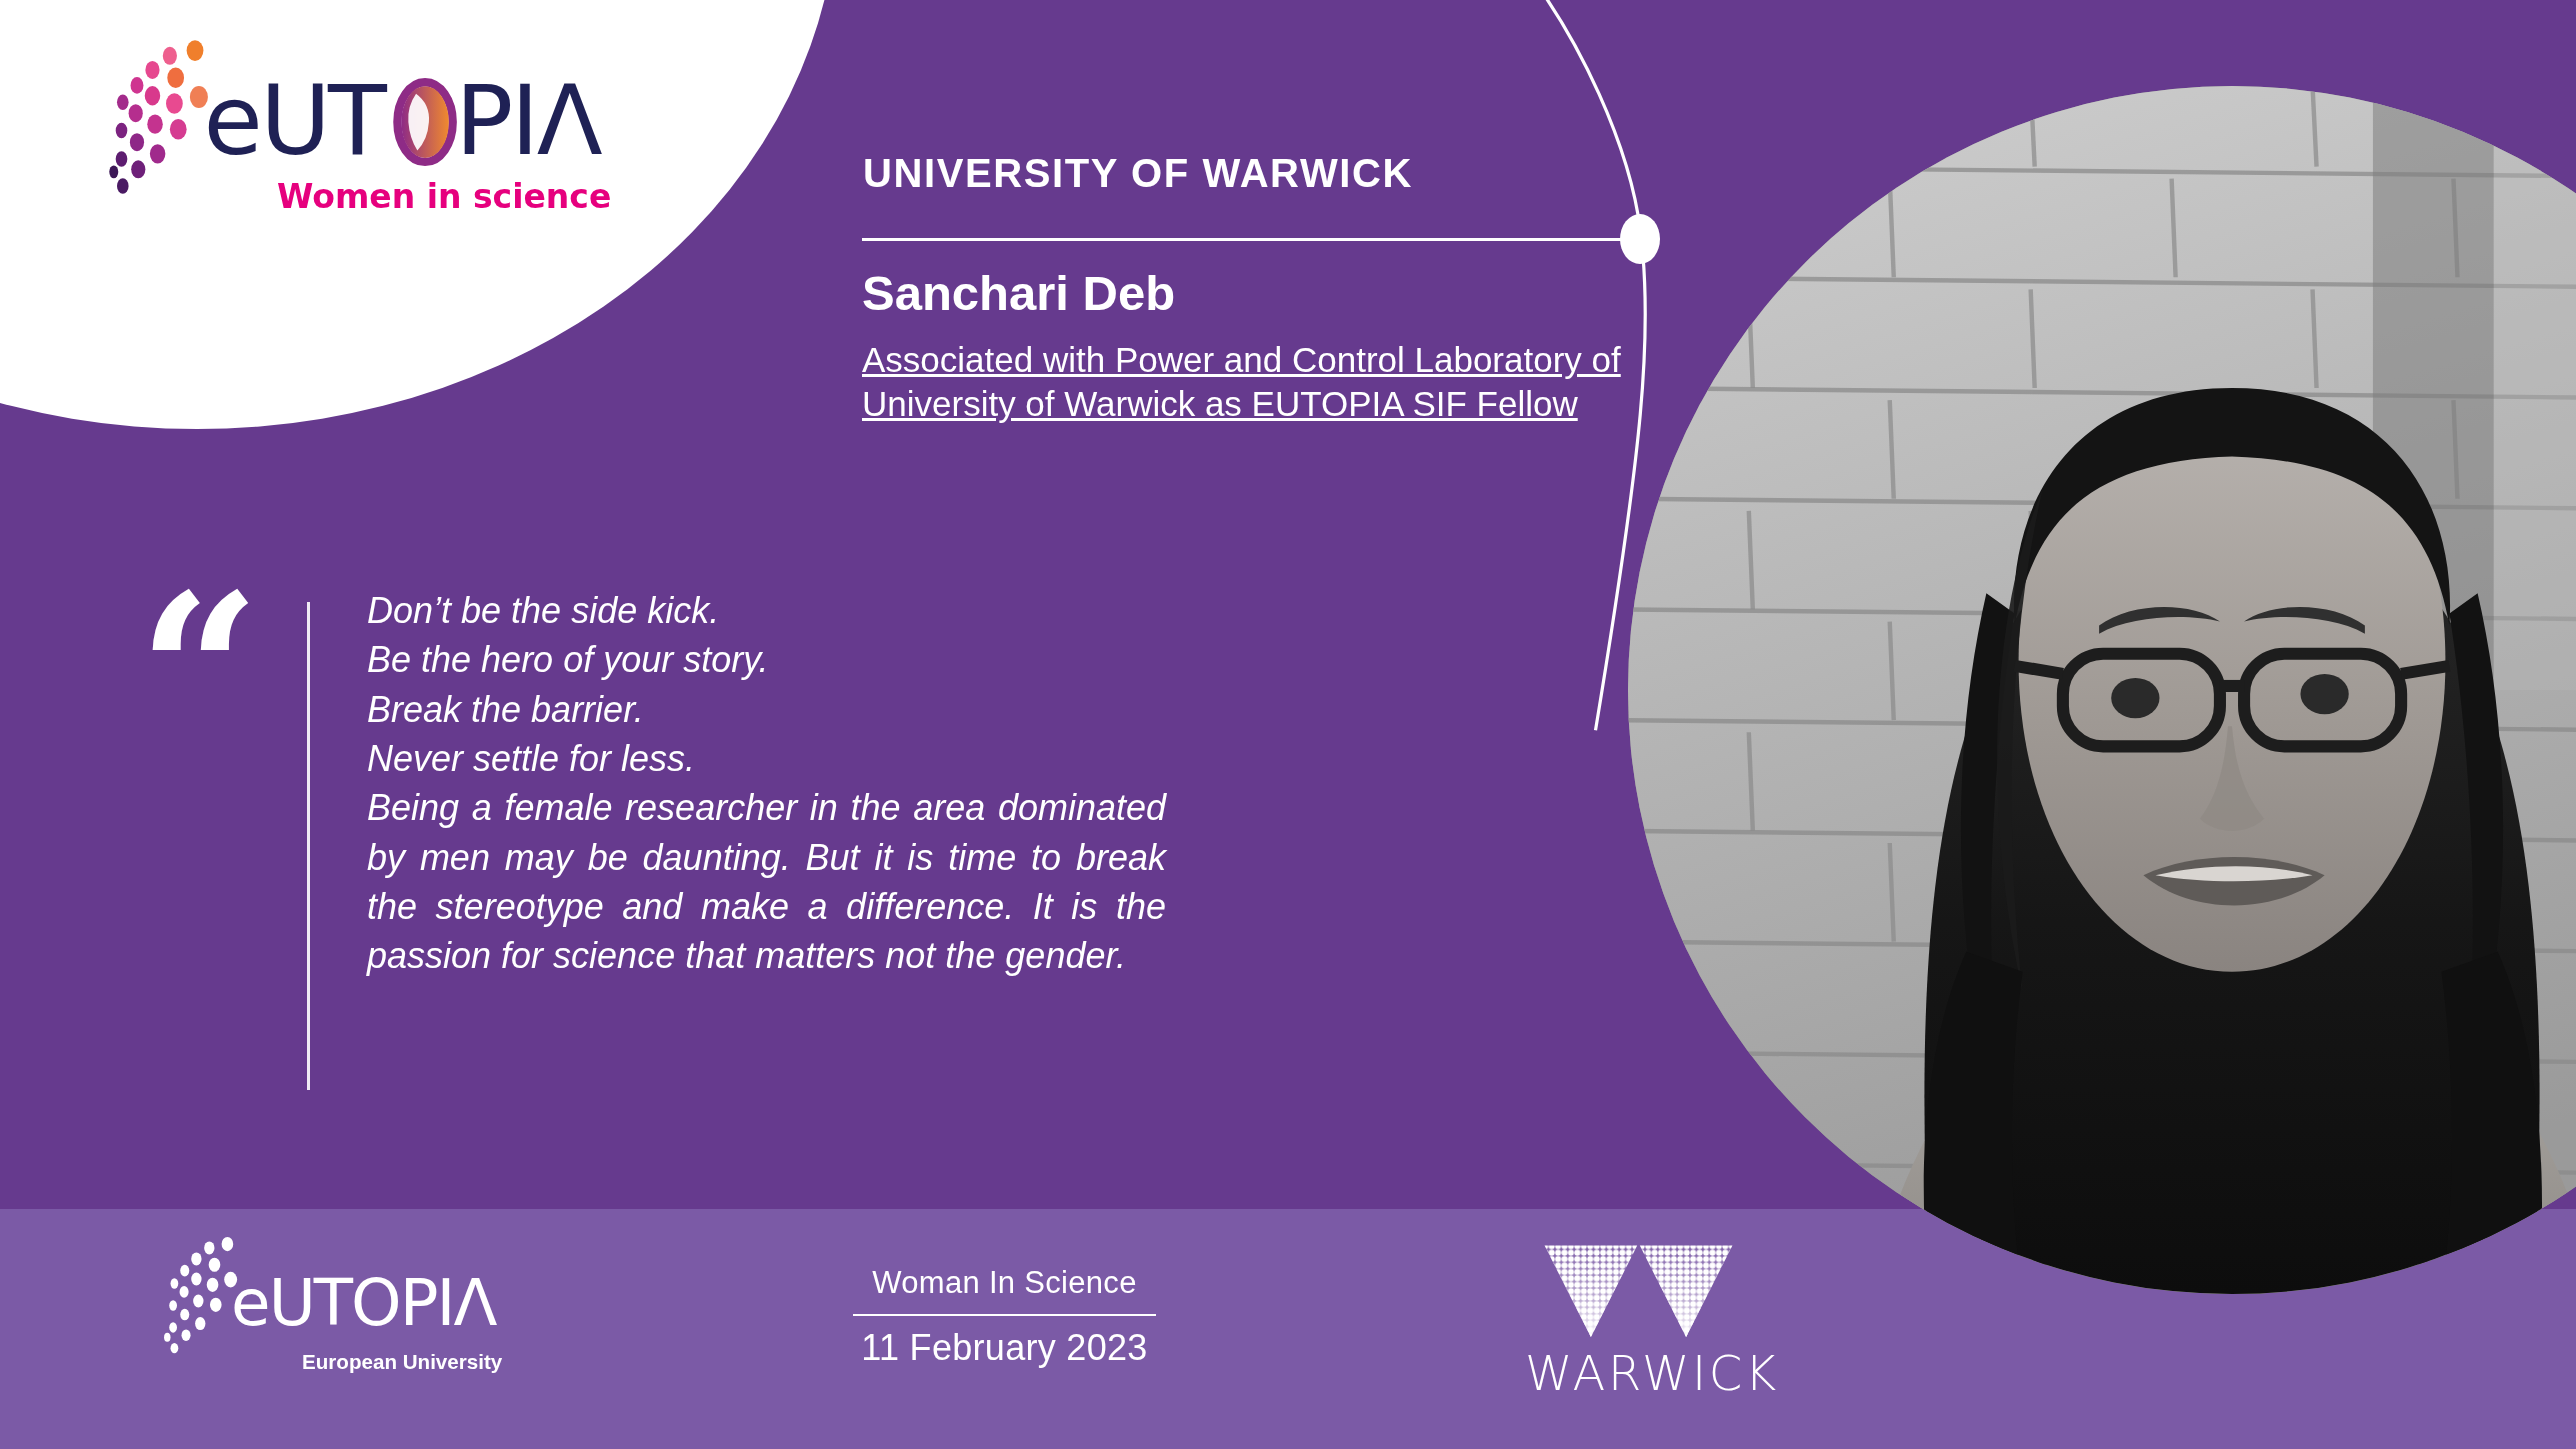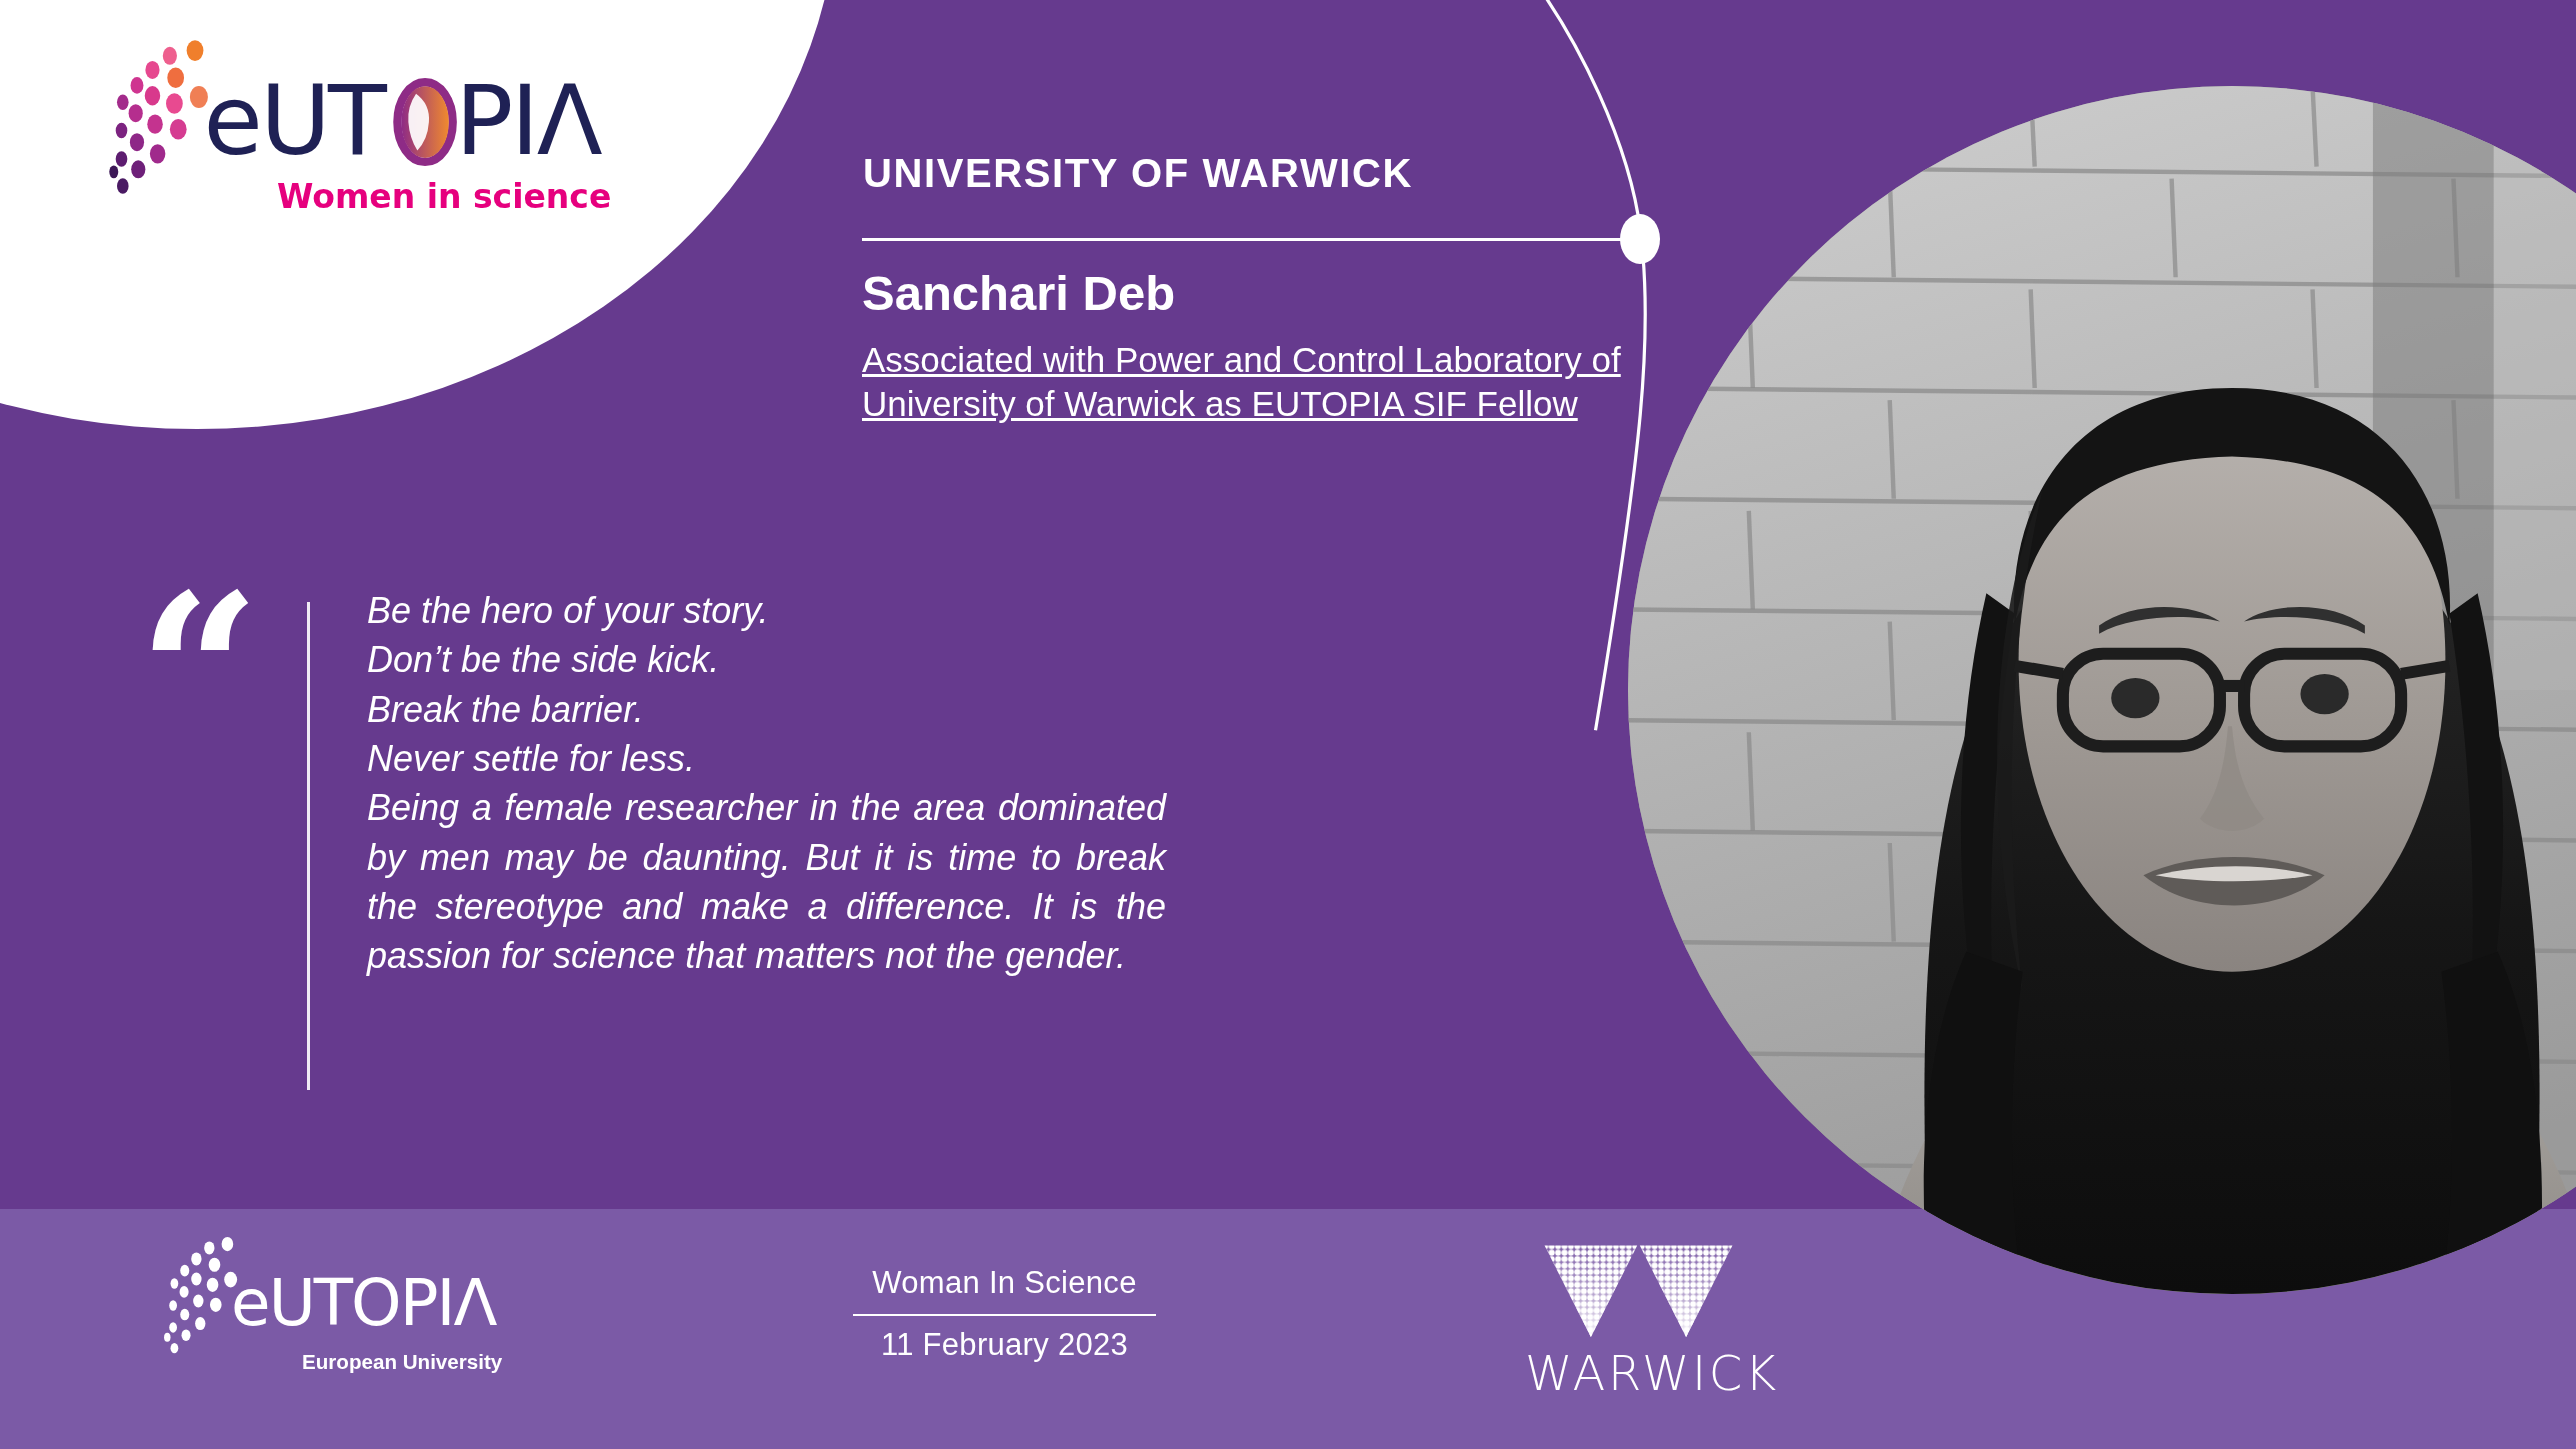--- a/index.html
+++ b/index.html
@@ -117,21 +117,21 @@
 
   
   .foot-center{position:absolute;left:837px;top:1265px;width:335px;text-align:center;}
   .foot-center .ev{
     font-size:31px;color:#fff;font-weight:400;white-space:nowrap;letter-spacing:0.3px;
   }
   .foot-center .divider{
     width:303px;height:1.9px;background:#fff;margin:13px auto 11.6px auto;
   }
   .foot-center .dt{
-    font-size:31px;color:#fff;font-weight:400;white-space:nowrap;letter-spacing:0.3px;
+    font-size:36px;color:#fff;font-weight:400;white-space:nowrap;letter-spacing:0.3px;
   }
 
   
   .warwick{position:absolute;left:1517px;top:1243px;width:270px;height:187px;}
   .warwick .mark{position:absolute;left:24.5px;top:0;width:193px;height:97px;}
   .warwick .wtext{
     position:absolute;left:0;top:102px;width:270px;text-align:center;
     font-size:48px;color:#ffffff;font-weight:300;letter-spacing:2.6px;
     font-family:"DejaVu Sans", sans-serif;
   }
@@ -313,22 +313,22 @@
       <path d="M262 392 C288 386 316 386 340 392 C316 396 286 396 262 392 Z" fill="#d9d5d1"></path>
 
       <path d="M196 440 C188 500 190 560 196 600 L150 600 C142 530 150 470 168 430 Z" fill="#101010"></path>
       <path d="M404 440 C412 500 410 560 404 600 L452 600 C458 530 450 470 432 430 Z" fill="#101010"></path>
     </svg>
   </div>
 
   <div class="quote-mark">“</div>
   <div class="quote-bar"></div>
   <div class="quote-body">
+    <span class="ln">Don’t be the side kick.</span>
     <span class="ln">Be the hero of your story.</span>
-    <span class="ln">Don’t be the side kick.</span>
     <span class="ln">Break the barrier.</span>
     <span class="ln">Never settle for less.</span>
     <span class="para">Being a female researcher in the area dominated by men may be daunting. But it is time to break the stereotype and make a difference. It is the passion for science that matters not the gender.</span>
   </div>
 
   <div class="logo-foot">
     <div class="dots">
       <svg viewBox="0 0 150 200" xmlns="http://www.w3.org/2000/svg">
         <g fill="#ffffff">
           <ellipse cx="112" cy="14" rx="9" ry="11"></ellipse>

